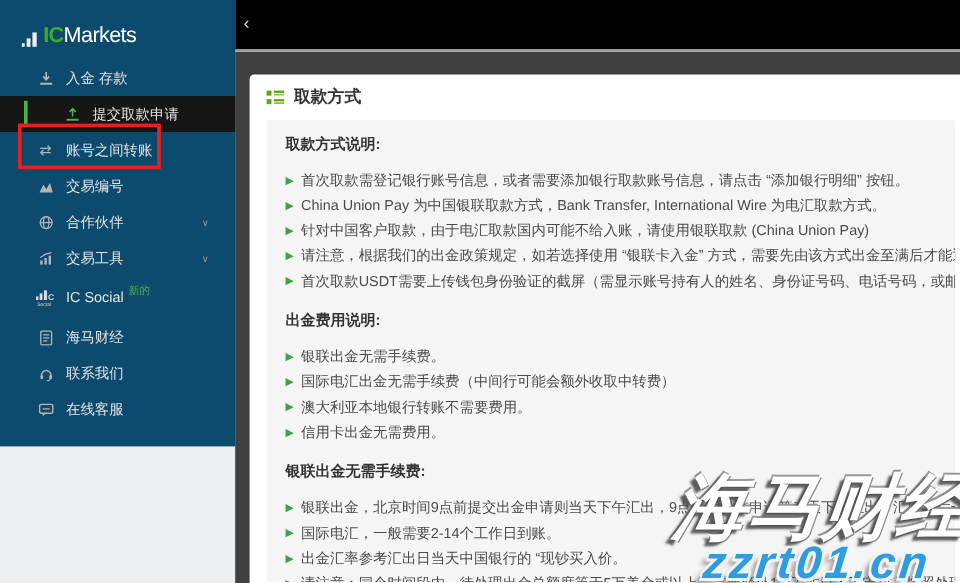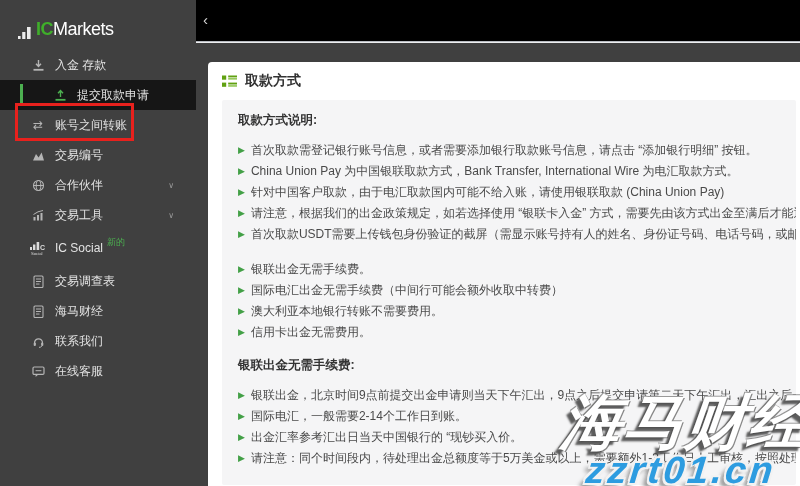--- a/index.html
+++ b/index.html
@@ -1,22 +1,22 @@
 <!DOCTYPE html>
 <html><head>
 <meta charset="utf-8">
 <style>
   * { margin:0; padding:0; box-sizing:border-box; }
   html,body { width:800px; height:486px; overflow:hidden;
     font-family:"Liberation Sans","DejaVu Sans",sans-serif; background:#edeef0; }
   .stage { position:relative; width:800px; height:486px; overflow:hidden; }
 
   
-  .sidebar { position:absolute; left:0; top:0; width:196px; height:486px;
-    background:#404040; z-index:10; }
+  .sidebar { position:absolute; left:0; top:0; width:196px; height:372px;
+    background:#0c4a6e; z-index:10; }
   .logo { display:flex; align-items:flex-end; padding:16px 0 0 18px; height:40px; }
   .logo svg { margin-right:3px; }
   .logo-ic { color:#3fae2a; font-weight:bold; font-size:18px; letter-spacing:-.5px; }
   .logo-mk { color:#ffffff; font-weight:normal; font-size:18px; letter-spacing:-.5px; }
   .menu { margin-top:10px; }
   .sitem { position:relative; display:flex; align-items:center; height:30px;
     padding-left:30px; color:#e3e3e3; font-size:12px; cursor:pointer; }
   .sitem .sicon { width:16px; margin-right:9px; display:flex; justify-content:center;
     align-items:center; color:#b5b5b5; font-size:12px; }
   .sitem.active { background:#161616; }
@@ -148,29 +148,20 @@
               <rect x="3" y="3.5" width="2.4" height="5.5" fill="#dcdcdc"></rect>
               <rect x="6.6" y="1" width="2.6" height="8" fill="#dcdcdc"></rect>
               <text x="10" y="9" font-size="7" fill="#dcdcdc" font-weight="bold">C</text>
               <text x="1" y="14" font-size="4.2" fill="#dcdcdc">Social</text>
             </svg>
         </span>
         <span>IC Social</span>
         <span class="badge">新的</span>
       </div>
 
-      <div class="sitem">
-        <span class="sicon">
-          <svg width="13" height="13" viewBox="0 0 13 13">
-              <rect x="2" y="1" width="9" height="11.5" rx="1" fill="none" stroke="#b5b5b5" stroke-width="1.1"></rect>
-              <path d="M4 4 H9 M4 6.5 H9 M4 9 H7.5" stroke="#b5b5b5" stroke-width="1"></path>
-            </svg>
-        </span>
-        <span>交易调查表</span>
-      </div>
 
       <div class="sitem">
         <span class="sicon">
           <svg width="13" height="13" viewBox="0 0 13 13">
               <rect x="2" y="1" width="9" height="11.5" rx="1" fill="none" stroke="#b5b5b5" stroke-width="1.1"></rect>
               <path d="M4 4 H9 M4 6.5 H9 M4 9 H7.5" stroke="#b5b5b5" stroke-width="1"></path>
             </svg>
         </span>
         <span>海马财经</span>
       </div>
@@ -226,20 +217,21 @@
         <div class="sec">
           <h3>取款方式说明:</h3>
           <div class="bullet"><span class="arr">▶</span><span>首次取款需登记银行账号信息，或者需要添加银行取款账号信息，请点击 “添加银行明细” 按钮。</span></div>
           <div class="bullet"><span class="arr">▶</span><span>China Union Pay 为中国银联取款方式，Bank Transfer, International Wire 为电汇取款方式。</span></div>
           <div class="bullet"><span class="arr">▶</span><span>针对中国客户取款，由于电汇取款国内可能不给入账，请使用银联取款 (China Union Pay)</span></div>
           <div class="bullet"><span class="arr">▶</span><span>请注意，根据我们的出金政策规定，如若选择使用 “银联卡入金” 方式，需要先由该方式出金至满后才能通过其他方式出金。望您理解。</span></div>
           <div class="bullet"><span class="arr">▶</span><span>首次取款USDT需要上传钱包身份验证的截屏（需显示账号持有人的姓名、身份证号码、电话号码，或邮箱的部分信息）和二维码。</span></div>
         </div>
 
         <div class="sec">
+          <h3>出金费用说明:</h3>
           <div class="bullet"><span class="arr">▶</span><span>银联出金无需手续费。</span></div>
           <div class="bullet"><span class="arr">▶</span><span>国际电汇出金无需手续费（中间行可能会额外收取中转费）</span></div>
           <div class="bullet"><span class="arr">▶</span><span>澳大利亚本地银行转账不需要费用。</span></div>
           <div class="bullet"><span class="arr">▶</span><span>信用卡出金无需费用。</span></div>
         </div>
 
         <div class="sec">
           <h3>银联出金无需手续费:</h3>
           <div class="bullet"><span class="arr">▶</span><span>银联出金，北京时间9点前提交出金申请则当天下午汇出，9点之后提交申请第二天下午汇出，汇出之后一般1-3个工作日到账，最多5个工作日。</span></div>
           <div class="bullet"><span class="arr">▶</span><span>国际电汇，一般需要2-14个工作日到账。</span></div>

